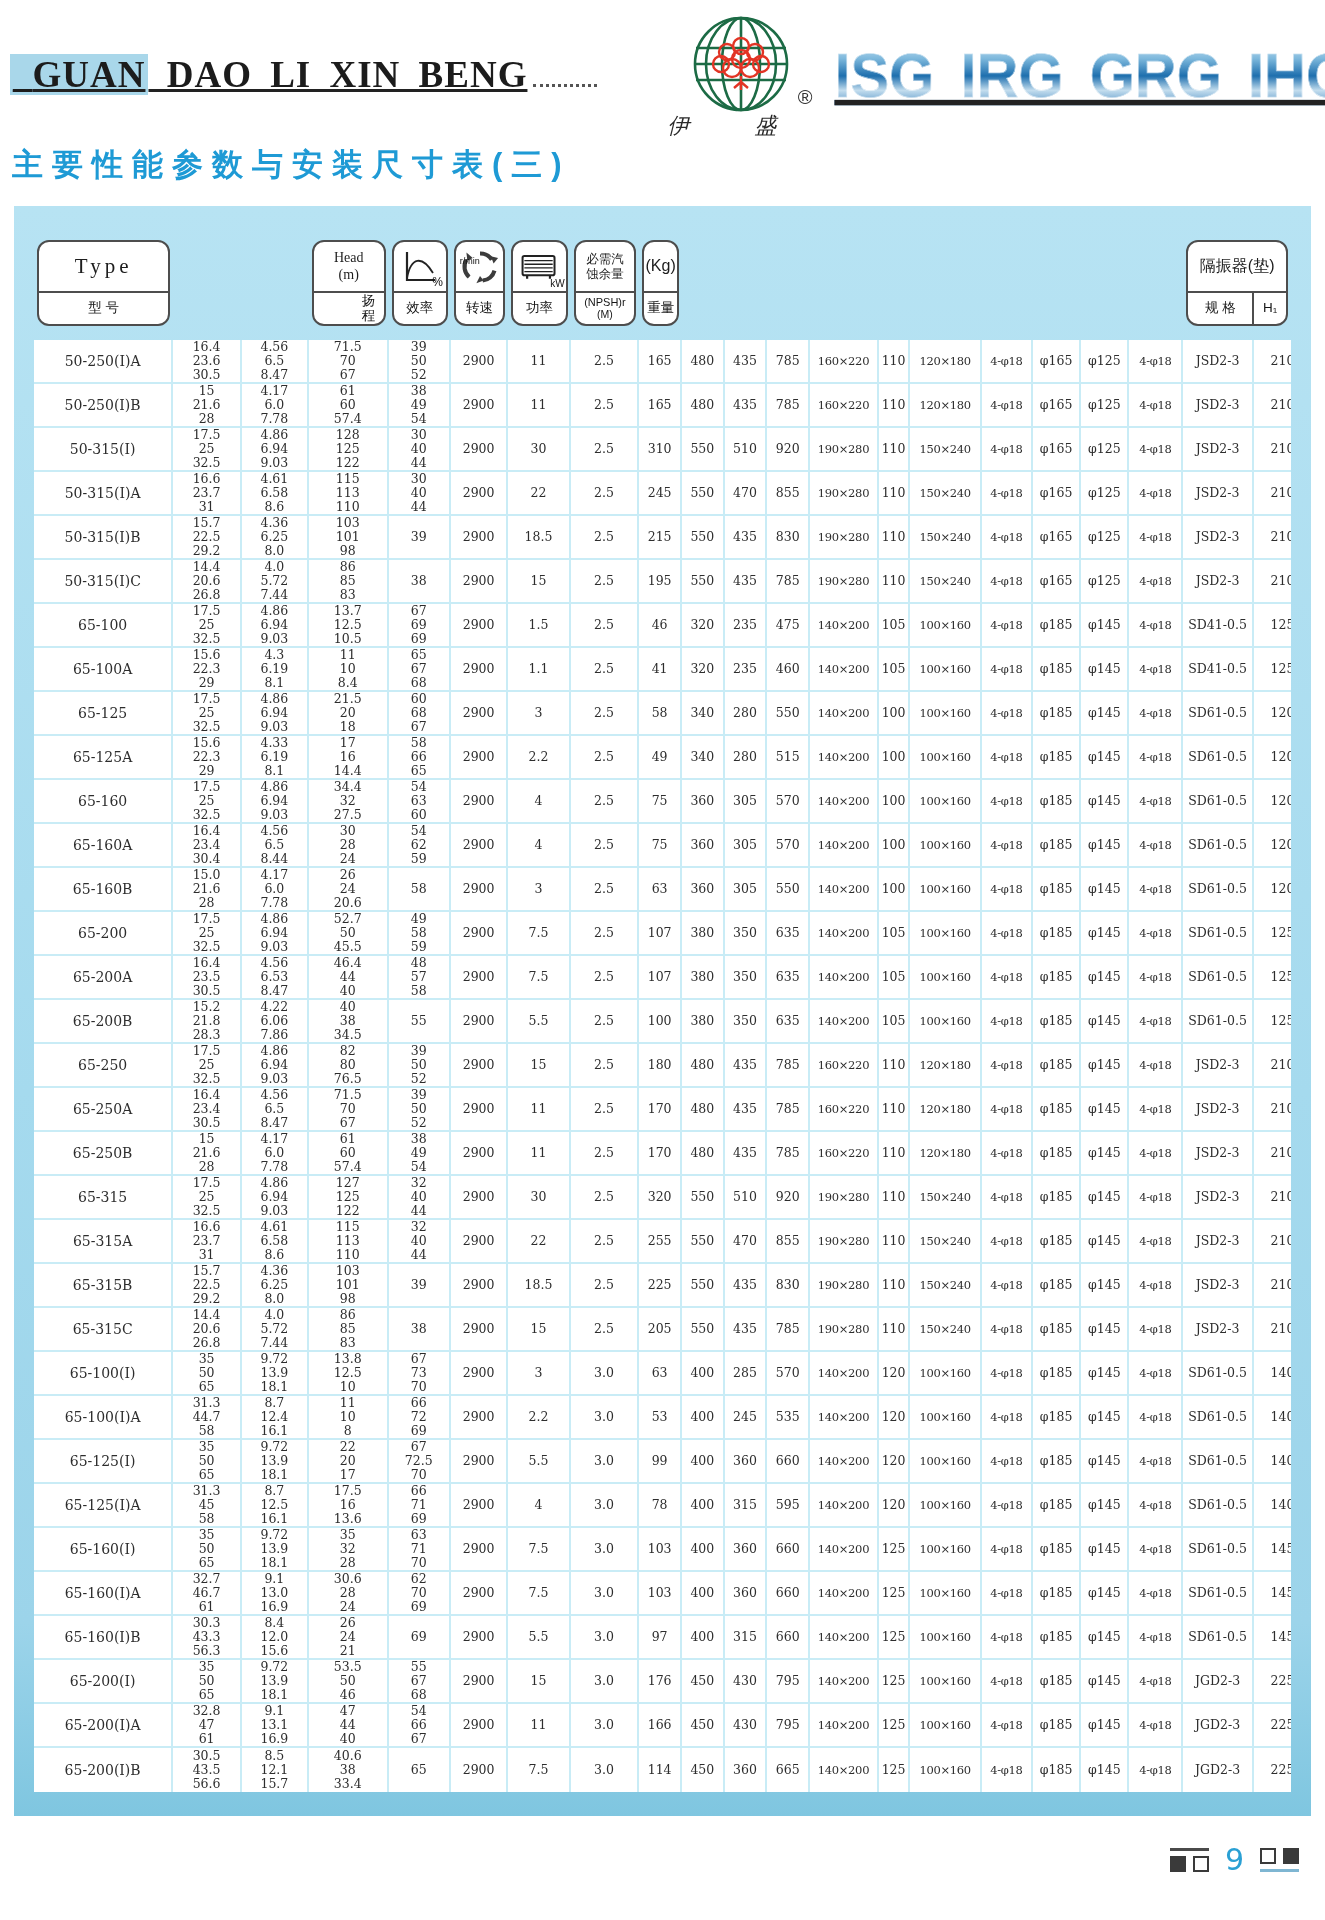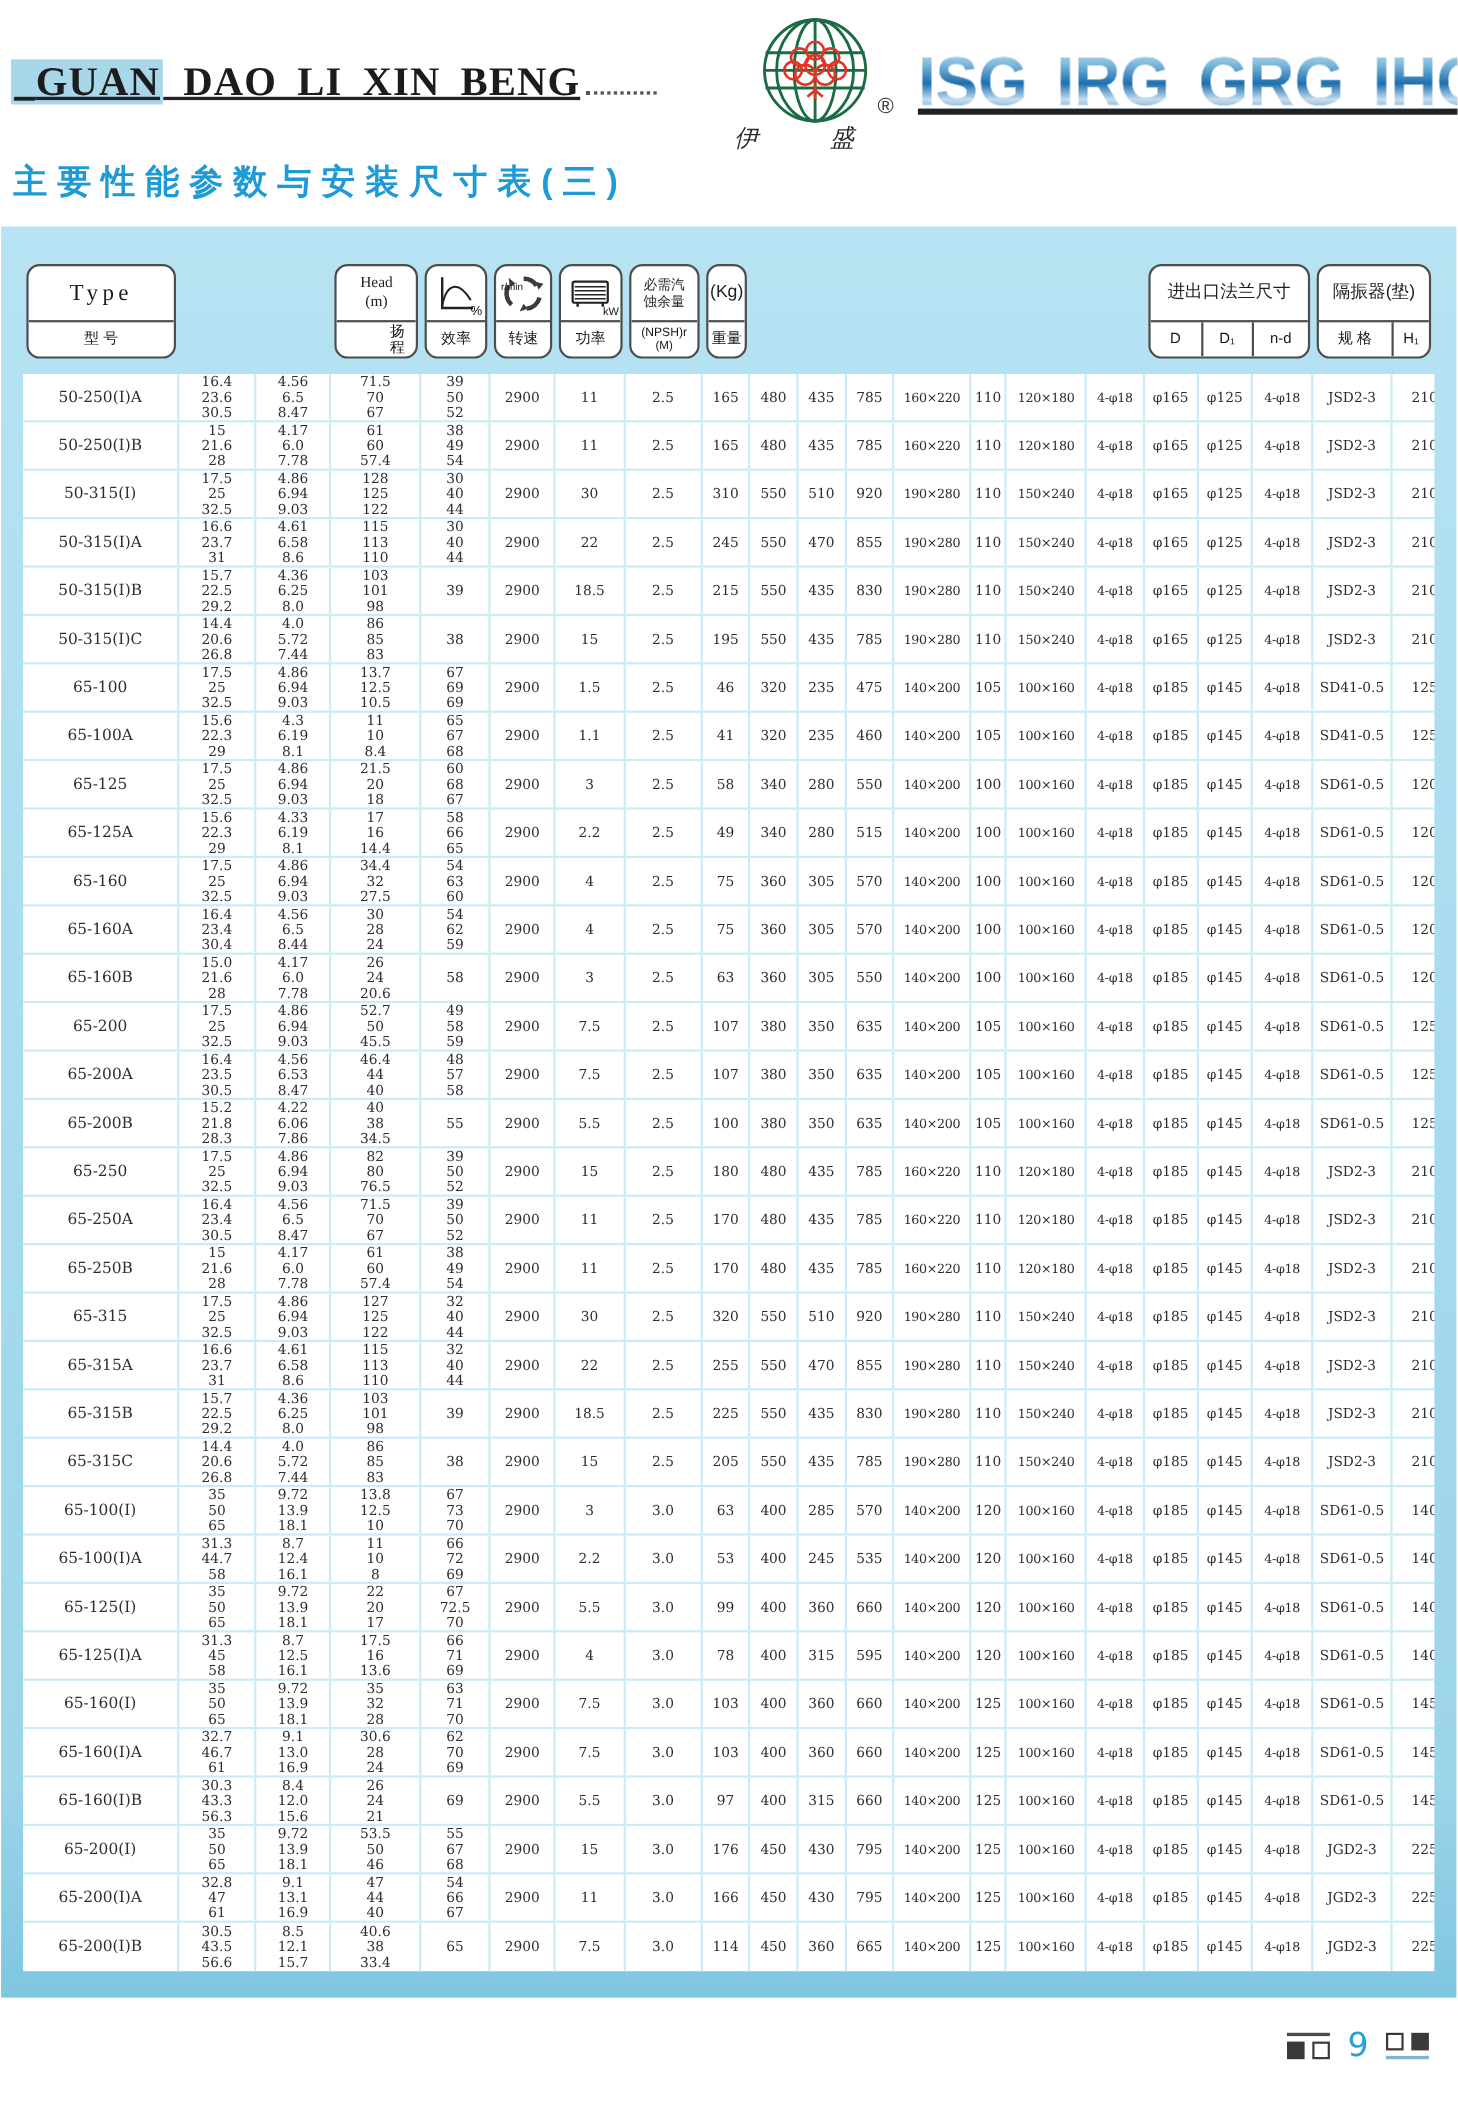--- a/index.html
+++ b/index.html
@@ -21,21 +21,21 @@
   @supports (-webkit-background-clip: text) {
     .series { background:linear-gradient(180deg,#dfeffa 0%,#7db8dc 28%,#1e6fae 52%,#c3ddee 72%,#2f7ab8 100%);
               -webkit-background-clip:text; background-clip:text; color:transparent; text-shadow:none;
               -webkit-text-stroke:0.6px rgba(255,255,255,.55); }
   }
 
   
   .page-title { margin:16px 0 20px 12px; font-size:31px; font-weight:bold; letter-spacing:9px; color:#1e9ad5; }
 
   
-  .panel { margin:0 1px; background:linear-gradient(180deg,#b7e3f3 0%,#a5daee 55%,#9cd4ea 88%,#7fc6e0 100%);
+  .panel { margin:0 14px; background:linear-gradient(180deg,#b7e3f3 0%,#a5daee 55%,#9cd4ea 88%,#7fc6e0 100%);
            padding:34px 20px 24px 20px; }
   .cgrid { display:grid; }
   .thead { margin-bottom:14px; }
   .hbox { background:#fff; border:2px solid #4d4d4d; border-radius:12px; margin:0 3px; overflow:hidden;
           display:flex; flex-direction:column; height:86px; }
   .hbox-top { flex:1; display:flex; align-items:center; justify-content:center; gap:5px; position:relative;
               font-size:16px; color:#1d1d1d; padding:2px 1px; text-align:center; }
   .hbox-top .tline { line-height:1.15; }
   .hbox-top.small .tline { font-size:12.5px; }
   .top-type { font-family:"Liberation Serif", serif; font-size:21px; letter-spacing:4px; }
@@ -212,38 +212,20 @@
           <div>
             <div class="tline">(Kg)</div>
           </div>
         </div>
         <div class="hbox-sub" style="grid-template-columns: 46fr;">
           <div class="hsub">
             <div class="l1">重量</div>
           </div>
         </div>
       </div>
-      <div class="hbox" style="grid-column: 17 / span 3;">
-        <div class="hbox-top">
-          <div>
-            <div class="tline">进出口法兰尺寸</div>
-          </div>
-        </div>
-        <div class="hbox-sub" style="grid-template-columns: 52fr 52fr 58fr;">
-          <div class="hsub">
-            <div class="l1">D</div>
-          </div>
-          <div class="hsub">
-            <div class="l1">D₁</div>
-          </div>
-          <div class="hsub">
-            <div class="l1">n-d</div>
-          </div>
-        </div>
-      </div>
       <div class="hbox" style="grid-column: 20 / span 2;">
         <div class="hbox-top">
           <div>
             <div class="tline">隔振器(垫)</div>
           </div>
         </div>
         <div class="hbox-sub" style="grid-template-columns: 76fr 40fr;">
           <div class="hsub">
             <div class="l1">规 格</div>
           </div>

